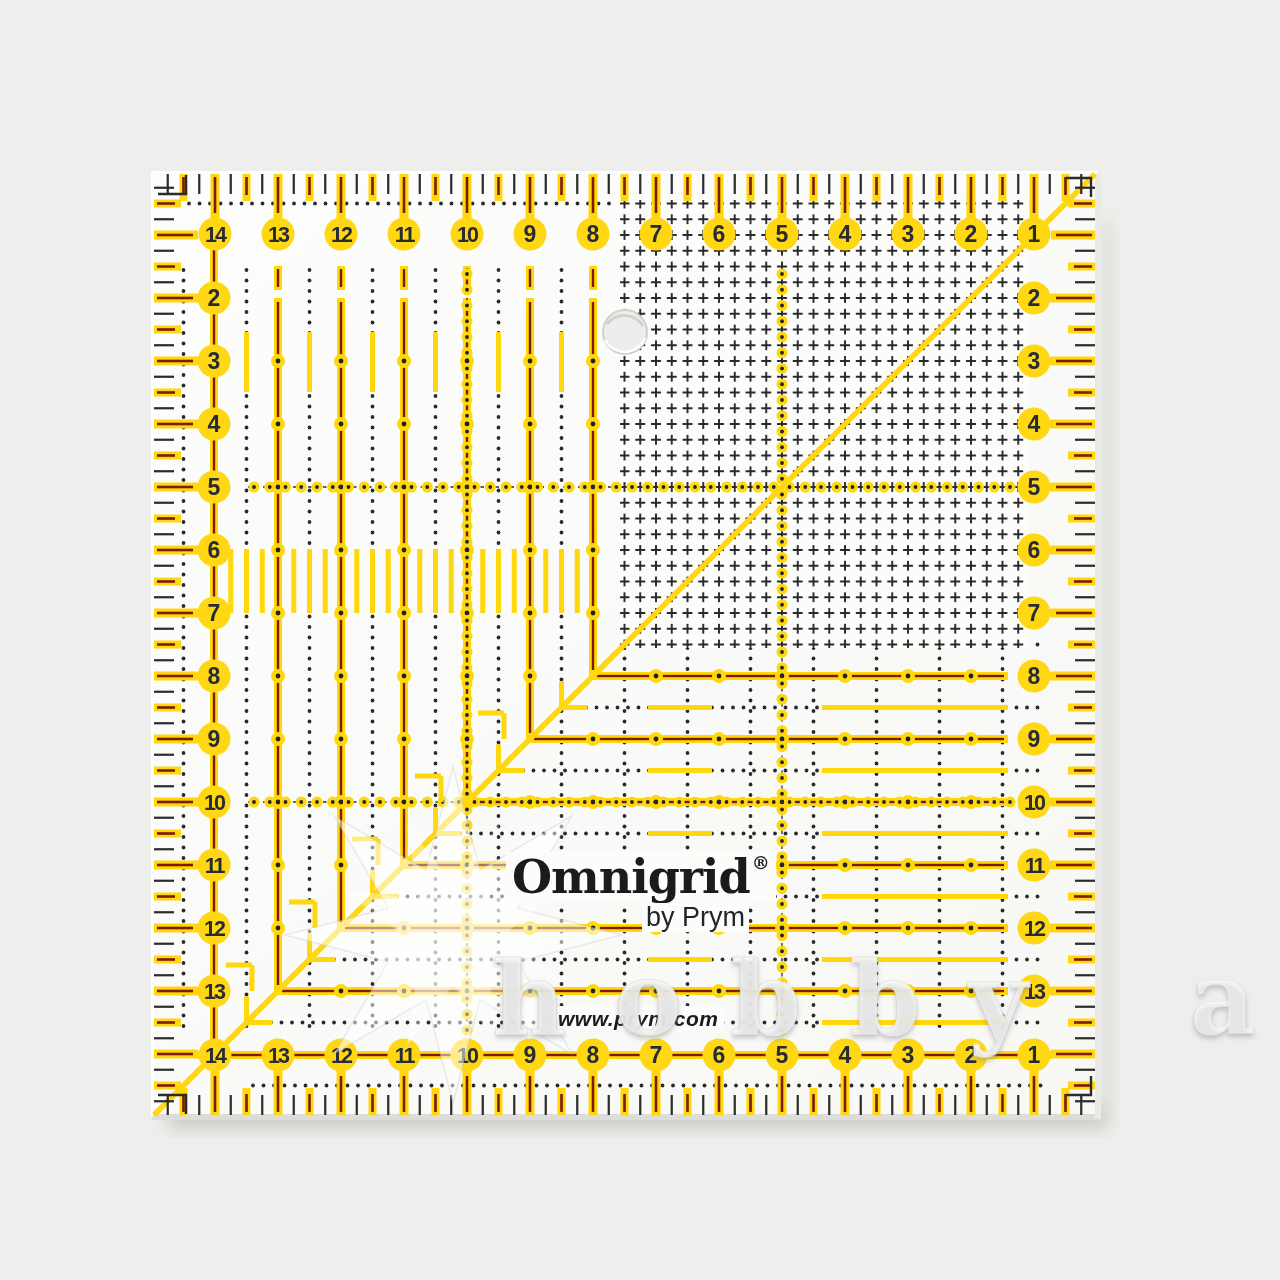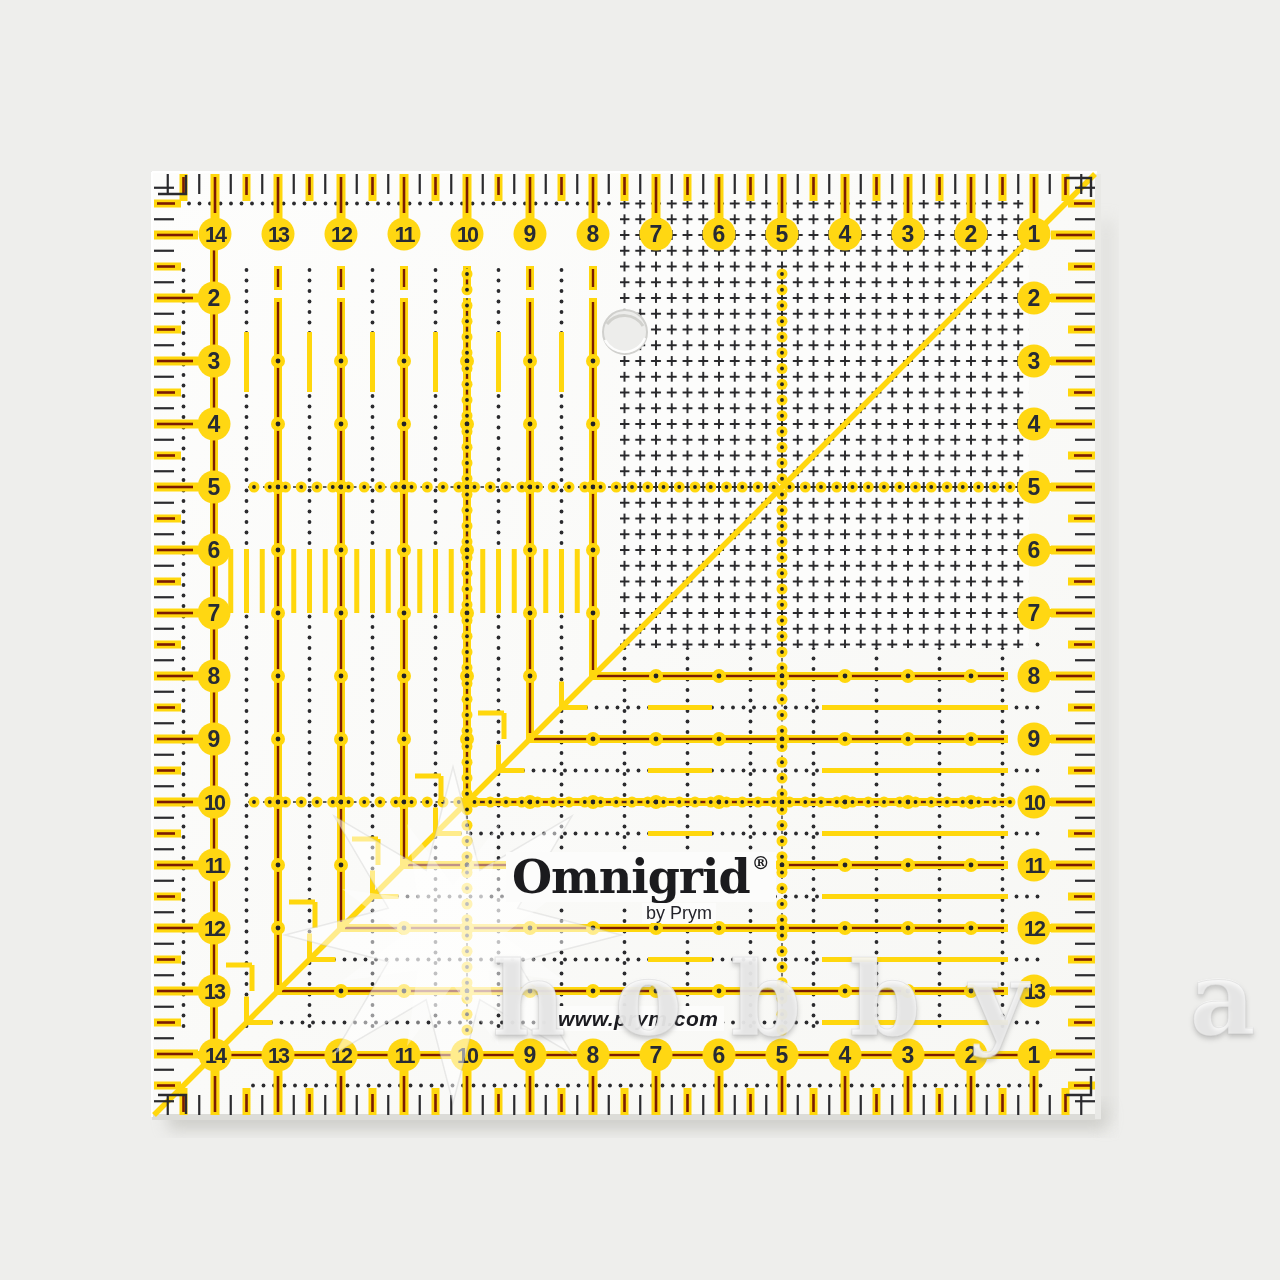--- a/index.html
+++ b/index.html
@@ -4,21 +4,21 @@
 <style>
   html,body{margin:0;padding:0;}
   body{width:1280px;height:1280px;overflow:hidden;background:#eeeeec;position:relative;
        font-family:"Liberation Sans",sans-serif;}
   #photo{position:absolute;inset:0;width:1280px;height:945px;}
   #ruler-svg{position:absolute;left:0;top:0;}
   .overlay{position:absolute;white-space:nowrap;line-height:1;}
   .brand{left:506px;top:852px;font-family:"DejaVu Serif",serif;font-weight:bold;font-size:46px;
          letter-spacing:-1px;color:#1b1b1e;background:#fcfcfb;padding:2px 6px;text-align:center;}
   .reg{font-size:18px;vertical-align:24px;margin-left:2px;letter-spacing:0;}
-  .byline{left:642px;top:903px;font-size:18px;color:#23232a;background:#fcfcfb;padding:1px 4px;}
+  .byline{left:642px;top:903px;font-size:27px;color:#23232a;background:#fcfcfb;padding:1px 4px;}
   .website{left:552px;top:1006px;font-weight:bold;font-size:21px;letter-spacing:.5px;color:#1b1b20;
            background:#fcfcfb;padding:2px 6px;font-style:italic;}
   .wm{font-family:"DejaVu Serif",serif;font-weight:bold;
       color:rgba(252,252,252,.55);
       text-shadow:0 3px 5px rgba(125,125,125,.40), 0 -1px 0 rgba(255,255,255,.85);
       -webkit-text-stroke:1px rgba(185,185,185,.30);}
   .wm1{left:412px;top:833px;font-size:138px;letter-spacing:4px;}
   .wm2{left:492px;top:948px;font-size:102px;letter-spacing:48px;word-spacing:30px;}
 </style>
 </head>

